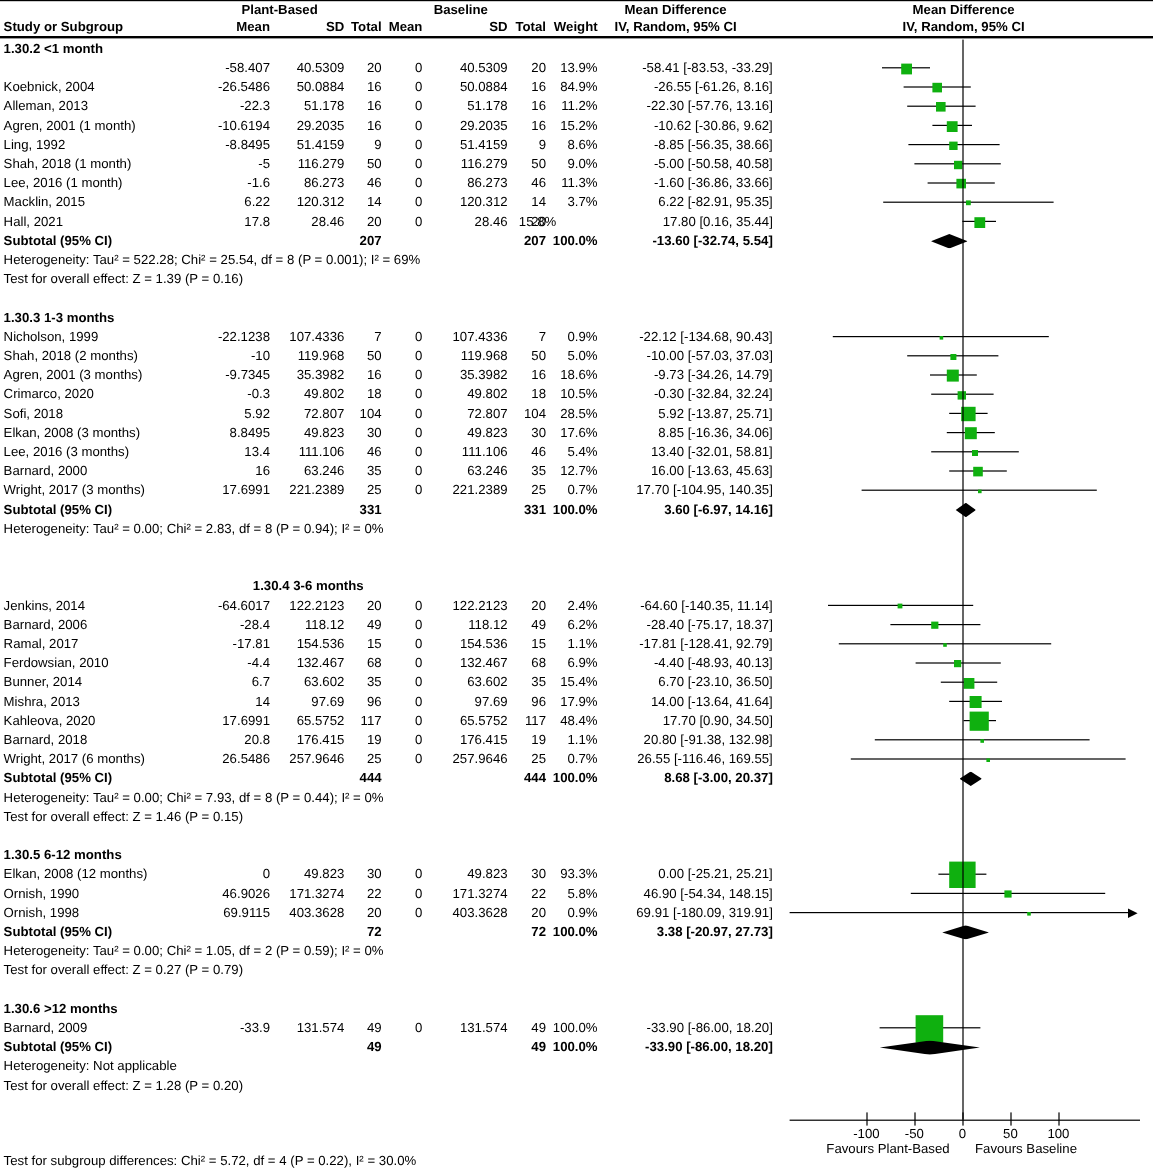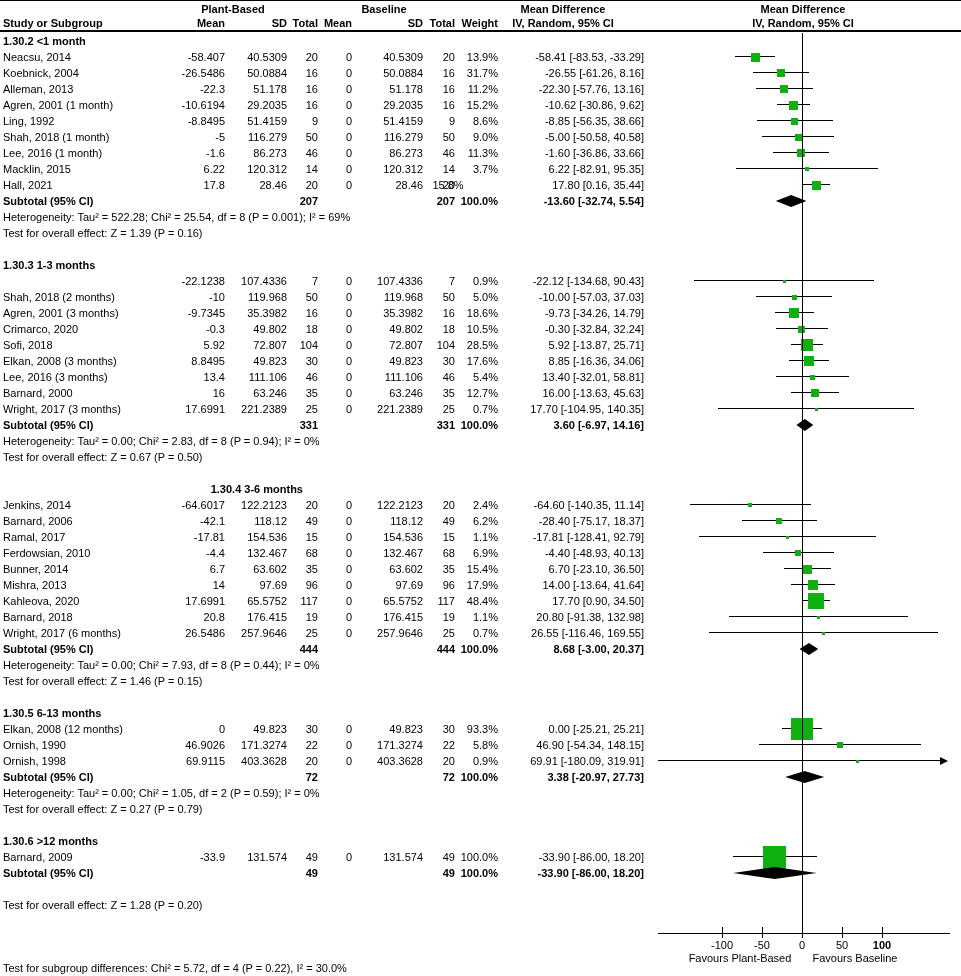--- a/index.html
+++ b/index.html
@@ -43,41 +43,40 @@
   <div class="hline" style="left:0;top:30px;width:961px;height:2px;"></div>
 
   <span class="abs c" style="left:640px;top:951px;width:200px;">Favours Plant-Based</span>
   <span class="abs c" style="left:755px;top:951px;width:200px;">Favours Baseline</span>
 
   <span class="abs" style="left:3px;top:961px;">Test for subgroup differences: Chi² = 5.72, df = 4 (P = 0.22), I² = 30.0%</span>
 <div class="row" style="top: 33px;">
       <span class="cell b" style="left: 3px; width: 300px;">1.30.2 &lt;1 month</span>
     </div>
     <div class="row" style="top: 49px;">
-      <span class="cell " style="left: 3px; width: 300px;">Neacsu, 2014</span>
       <span class="cell r" style="left: 125px; width: 100px;">-58.407</span>
       <span class="cell r" style="left: 187px; width: 100px;">40.5309</span>
       <span class="cell r" style="left: 218px; width: 100px;">20</span>
       <span class="cell r" style="left: 252px; width: 100px;">0</span>
       <span class="cell r" style="left: 323px; width: 100px;">40.5309</span>
       <span class="cell r" style="left: 355px; width: 100px;">20</span>
       <span class="cell r" style="left: 398px; width: 100px;">13.9%</span>
       <span class="cell r" style="left: 444px; width: 200px;">-58.41 [-83.53, -33.29]</span>
     </div>
     <div class="hline" style="left: 735.176px; top: 56px; width: 40.192px; height: 1px;"></div>
     <div class="sq" style="left: 751px; top: 53px; width: 9px; height: 9px; background: rgb(15, 176, 15);"></div>
     <div class="row" style="top: 65px;">
       <span class="cell " style="left: 3px; width: 300px;">Koebnick, 2004</span>
       <span class="cell r" style="left: 125px; width: 100px;">-26.5486</span>
       <span class="cell r" style="left: 187px; width: 100px;">50.0884</span>
       <span class="cell r" style="left: 218px; width: 100px;">16</span>
       <span class="cell r" style="left: 252px; width: 100px;">0</span>
       <span class="cell r" style="left: 323px; width: 100px;">50.0884</span>
       <span class="cell r" style="left: 355px; width: 100px;">16</span>
-      <span class="cell r" style="left: 398px; width: 100px;">31.7%</span>
+      <span class="cell r" style="left: 398px; width: 100px;">84.9%</span>
       <span class="cell r" style="left: 444px; width: 200px;">-26.55 [-61.26, 8.16]</span>
     </div>
     <div class="hline" style="left: 752.992px; top: 72px; width: 55.536px; height: 1px;"></div>
     <div class="sq" style="left: 777px; top: 69px; width: 8px; height: 8px; background: rgb(15, 176, 15);"></div>
     <div class="row" style="top: 81px;">
       <span class="cell " style="left: 3px; width: 300px;">Alleman, 2013</span>
       <span class="cell r" style="left: 125px; width: 100px;">-22.3</span>
       <span class="cell r" style="left: 187px; width: 100px;">51.178</span>
       <span class="cell r" style="left: 218px; width: 100px;">16</span>
       <span class="cell r" style="left: 252px; width: 100px;">0</span>
@@ -177,20 +176,21 @@
     <div class="row" style="top: 209px;">
       <span class="cell " style="left: 3px; width: 650px;">Heterogeneity: Tau² = 522.28; Chi² = 25.54, df = 8 (P = 0.001); I² = 69%</span>
     </div>
     <div class="row" style="top: 225px;">
       <span class="cell " style="left: 3px; width: 650px;">Test for overall effect: Z = 1.39 (P = 0.16)</span>
     </div>
     <div class="row" style="top: 257px;">
       <span class="cell b" style="left: 3px; width: 300px;">1.30.3 1-3 months</span>
     </div>
     <div class="row" style="top: 273px;">
+      <span class="cell " style="left: 3px; width: 300px;">Nicholson, 1999</span>
       <span class="cell r" style="left: 125px; width: 100px;">-22.1238</span>
       <span class="cell r" style="left: 187px; width: 100px;">107.4336</span>
       <span class="cell r" style="left: 218px; width: 100px;">7</span>
       <span class="cell r" style="left: 252px; width: 100px;">0</span>
       <span class="cell r" style="left: 323px; width: 100px;">107.4336</span>
       <span class="cell r" style="left: 355px; width: 100px;">7</span>
       <span class="cell r" style="left: 398px; width: 100px;">0.9%</span>
       <span class="cell r" style="left: 444px; width: 200px;">-22.12 [-134.68, 90.43]</span>
     </div>
     <div class="hline" style="left: 694.256px; top: 280px; width: 180.088px; height: 1px;"></div>
@@ -303,42 +303,39 @@
       <span class="cell b" style="left: 3px; width: 300px;">Subtotal (95% CI)</span>
       <span class="cell r b" style="left: 218px; width: 100px;">331</span>
       <span class="cell r b" style="left: 355px; width: 100px;">331</span>
       <span class="cell r b" style="left: 398px; width: 100px;">100.0%</span>
       <span class="cell r b" style="left: 444px; width: 200px;">3.60 [-6.97, 14.16]</span>
     </div>
     <div class="diamond" style="left: 796.424px; top: 419px; width: 16.904px; height: 12px; background: rgb(0, 0, 0);"></div>
     <div class="row" style="top: 433px;">
       <span class="cell " style="left: 3px; width: 650px;">Heterogeneity: Tau² = 0.00; Chi² = 2.83, df = 8 (P = 0.94); I² = 0%</span>
     </div>
-    <div class="row" style="top: 449px;">
-      <span class="cell " style="left: 3px; width: 650px;">Test for overall effect: Z = 0.67 (P = 0.50)</span>
-    </div>
     <div class="row" style="top: 481px; text-align: right;">
       <span class="cell b" style="left: 3px; width: 300px;">1.30.4 3-6 months</span>
     </div>
     <div class="row" style="top: 497px;">
       <span class="cell " style="left: 3px; width: 300px;">Jenkins, 2014</span>
       <span class="cell r" style="left: 125px; width: 100px;">-64.6017</span>
       <span class="cell r" style="left: 187px; width: 100px;">122.2123</span>
       <span class="cell r" style="left: 218px; width: 100px;">20</span>
       <span class="cell r" style="left: 252px; width: 100px;">0</span>
       <span class="cell r" style="left: 323px; width: 100px;">122.2123</span>
       <span class="cell r" style="left: 355px; width: 100px;">20</span>
       <span class="cell r" style="left: 398px; width: 100px;">2.4%</span>
       <span class="cell r" style="left: 444px; width: 200px;">-64.60 [-140.35, 11.14]</span>
     </div>
     <div class="hline" style="left: 689.72px; top: 504px; width: 121.192px; height: 1px;"></div>
     <div class="sq" style="left: 748px; top: 503px; width: 4px; height: 4px; background: rgb(15, 176, 15);"></div>
     <div class="row" style="top: 513px;">
       <span class="cell " style="left: 3px; width: 300px;">Barnard, 2006</span>
-      <span class="cell r" style="left: 125px; width: 100px;">-42.1</span>
+      <span class="cell r" style="left: 125px; width: 100px;">-28.4</span>
       <span class="cell r" style="left: 187px; width: 100px;">118.12</span>
       <span class="cell r" style="left: 218px; width: 100px;">49</span>
       <span class="cell r" style="left: 252px; width: 100px;">0</span>
       <span class="cell r" style="left: 323px; width: 100px;">118.12</span>
       <span class="cell r" style="left: 355px; width: 100px;">49</span>
       <span class="cell r" style="left: 398px; width: 100px;">6.2%</span>
       <span class="cell r" style="left: 444px; width: 200px;">-28.40 [-75.17, 18.37]</span>
     </div>
     <div class="hline" style="left: 741.864px; top: 520px; width: 74.832px; height: 1px;"></div>
     <div class="sq" style="left: 776px; top: 518px; width: 6px; height: 6px; background: rgb(15, 176, 15);"></div>
@@ -441,21 +438,21 @@
       <span class="cell r b" style="left: 444px; width: 200px;">8.68 [-3.00, 20.37]</span>
     </div>
     <div class="diamond" style="left: 799.6px; top: 643px; width: 18.696px; height: 12px; background: rgb(0, 0, 0);"></div>
     <div class="row" style="top: 657px;">
       <span class="cell " style="left: 3px; width: 650px;">Heterogeneity: Tau² = 0.00; Chi² = 7.93, df = 8 (P = 0.44); I² = 0%</span>
     </div>
     <div class="row" style="top: 673px;">
       <span class="cell " style="left: 3px; width: 650px;">Test for overall effect: Z = 1.46 (P = 0.15)</span>
     </div>
     <div class="row" style="top: 705px;">
-      <span class="cell b" style="left: 3px; width: 300px;">1.30.5 6-13 months</span>
+      <span class="cell b" style="left: 3px; width: 300px;">1.30.5 6-12 months</span>
     </div>
     <div class="row" style="top: 721px;">
       <span class="cell " style="left: 3px; width: 300px;">Elkan, 2008 (12 months)</span>
       <span class="cell r" style="left: 125px; width: 100px;">0</span>
       <span class="cell r" style="left: 187px; width: 100px;">49.823</span>
       <span class="cell r" style="left: 218px; width: 100px;">30</span>
       <span class="cell r" style="left: 252px; width: 100px;">0</span>
       <span class="cell r" style="left: 323px; width: 100px;">49.823</span>
       <span class="cell r" style="left: 355px; width: 100px;">30</span>
       <span class="cell r" style="left: 398px; width: 100px;">93.3%</span>
@@ -521,28 +518,31 @@
     <div class="hline" style="left: 733.2px; top: 856px; width: 83.36px; height: 1px;"></div>
     <div class="sq" style="left: 763px; top: 846px; width: 23px; height: 23px; background: rgb(15, 176, 15);"></div>
     <div class="row" style="top: 865px;">
       <span class="cell b" style="left: 3px; width: 300px;">Subtotal (95% CI)</span>
       <span class="cell r b" style="left: 218px; width: 100px;">49</span>
       <span class="cell r b" style="left: 355px; width: 100px;">49</span>
       <span class="cell r b" style="left: 398px; width: 100px;">100.0%</span>
       <span class="cell r b" style="left: 444px; width: 200px;">-33.90 [-86.00, 18.20]</span>
     </div>
     <div class="diamond" style="left: 733.2px; top: 867px; width: 83.36px; height: 12px; background: rgb(0, 0, 0);"></div>
+    <div class="row" style="top: 881px;">
+      <span class="cell " style="left: 3px; width: 650px;">Heterogeneity: Not applicable</span>
+    </div>
     <div class="row" style="top: 897px;">
       <span class="cell " style="left: 3px; width: 650px;">Test for overall effect: Z = 1.28 (P = 0.20)</span>
     </div>
     <div class="vline" style="left: 802px; top: 33px; width: 1px; height: 900px;"></div>
     <div class="hline" style="left: 658px; top: 933px; width: 292px; height: 1px;"></div>
     <div class="vline" style="left: 722px; top: 927px; width: 1px; height: 11px;"></div>
     <div class="abs c" style="left: 697px; top: 938px; width: 50px;">-100</div>
     <div class="vline" style="left: 762px; top: 927px; width: 1px; height: 11px;"></div>
     <div class="abs c" style="left: 737px; top: 938px; width: 50px;">-50</div>
     <div class="vline" style="left: 802px; top: 927px; width: 1px; height: 11px;"></div>
     <div class="abs c" style="left: 777px; top: 938px; width: 50px;">0</div>
     <div class="vline" style="left: 842px; top: 927px; width: 1px; height: 11px;"></div>
     <div class="abs c" style="left: 817px; top: 938px; width: 50px;">50</div>
     <div class="vline" style="left: 882px; top: 927px; width: 1px; height: 11px;"></div>
-    <div class="abs c" style="left: 857px; top: 938px; width: 50px; font-weight: bold;">100</div>
+    <div class="abs c" style="left: 857px; top: 938px; width: 50px;">100</div>
   </div>
 
 </body></html>

